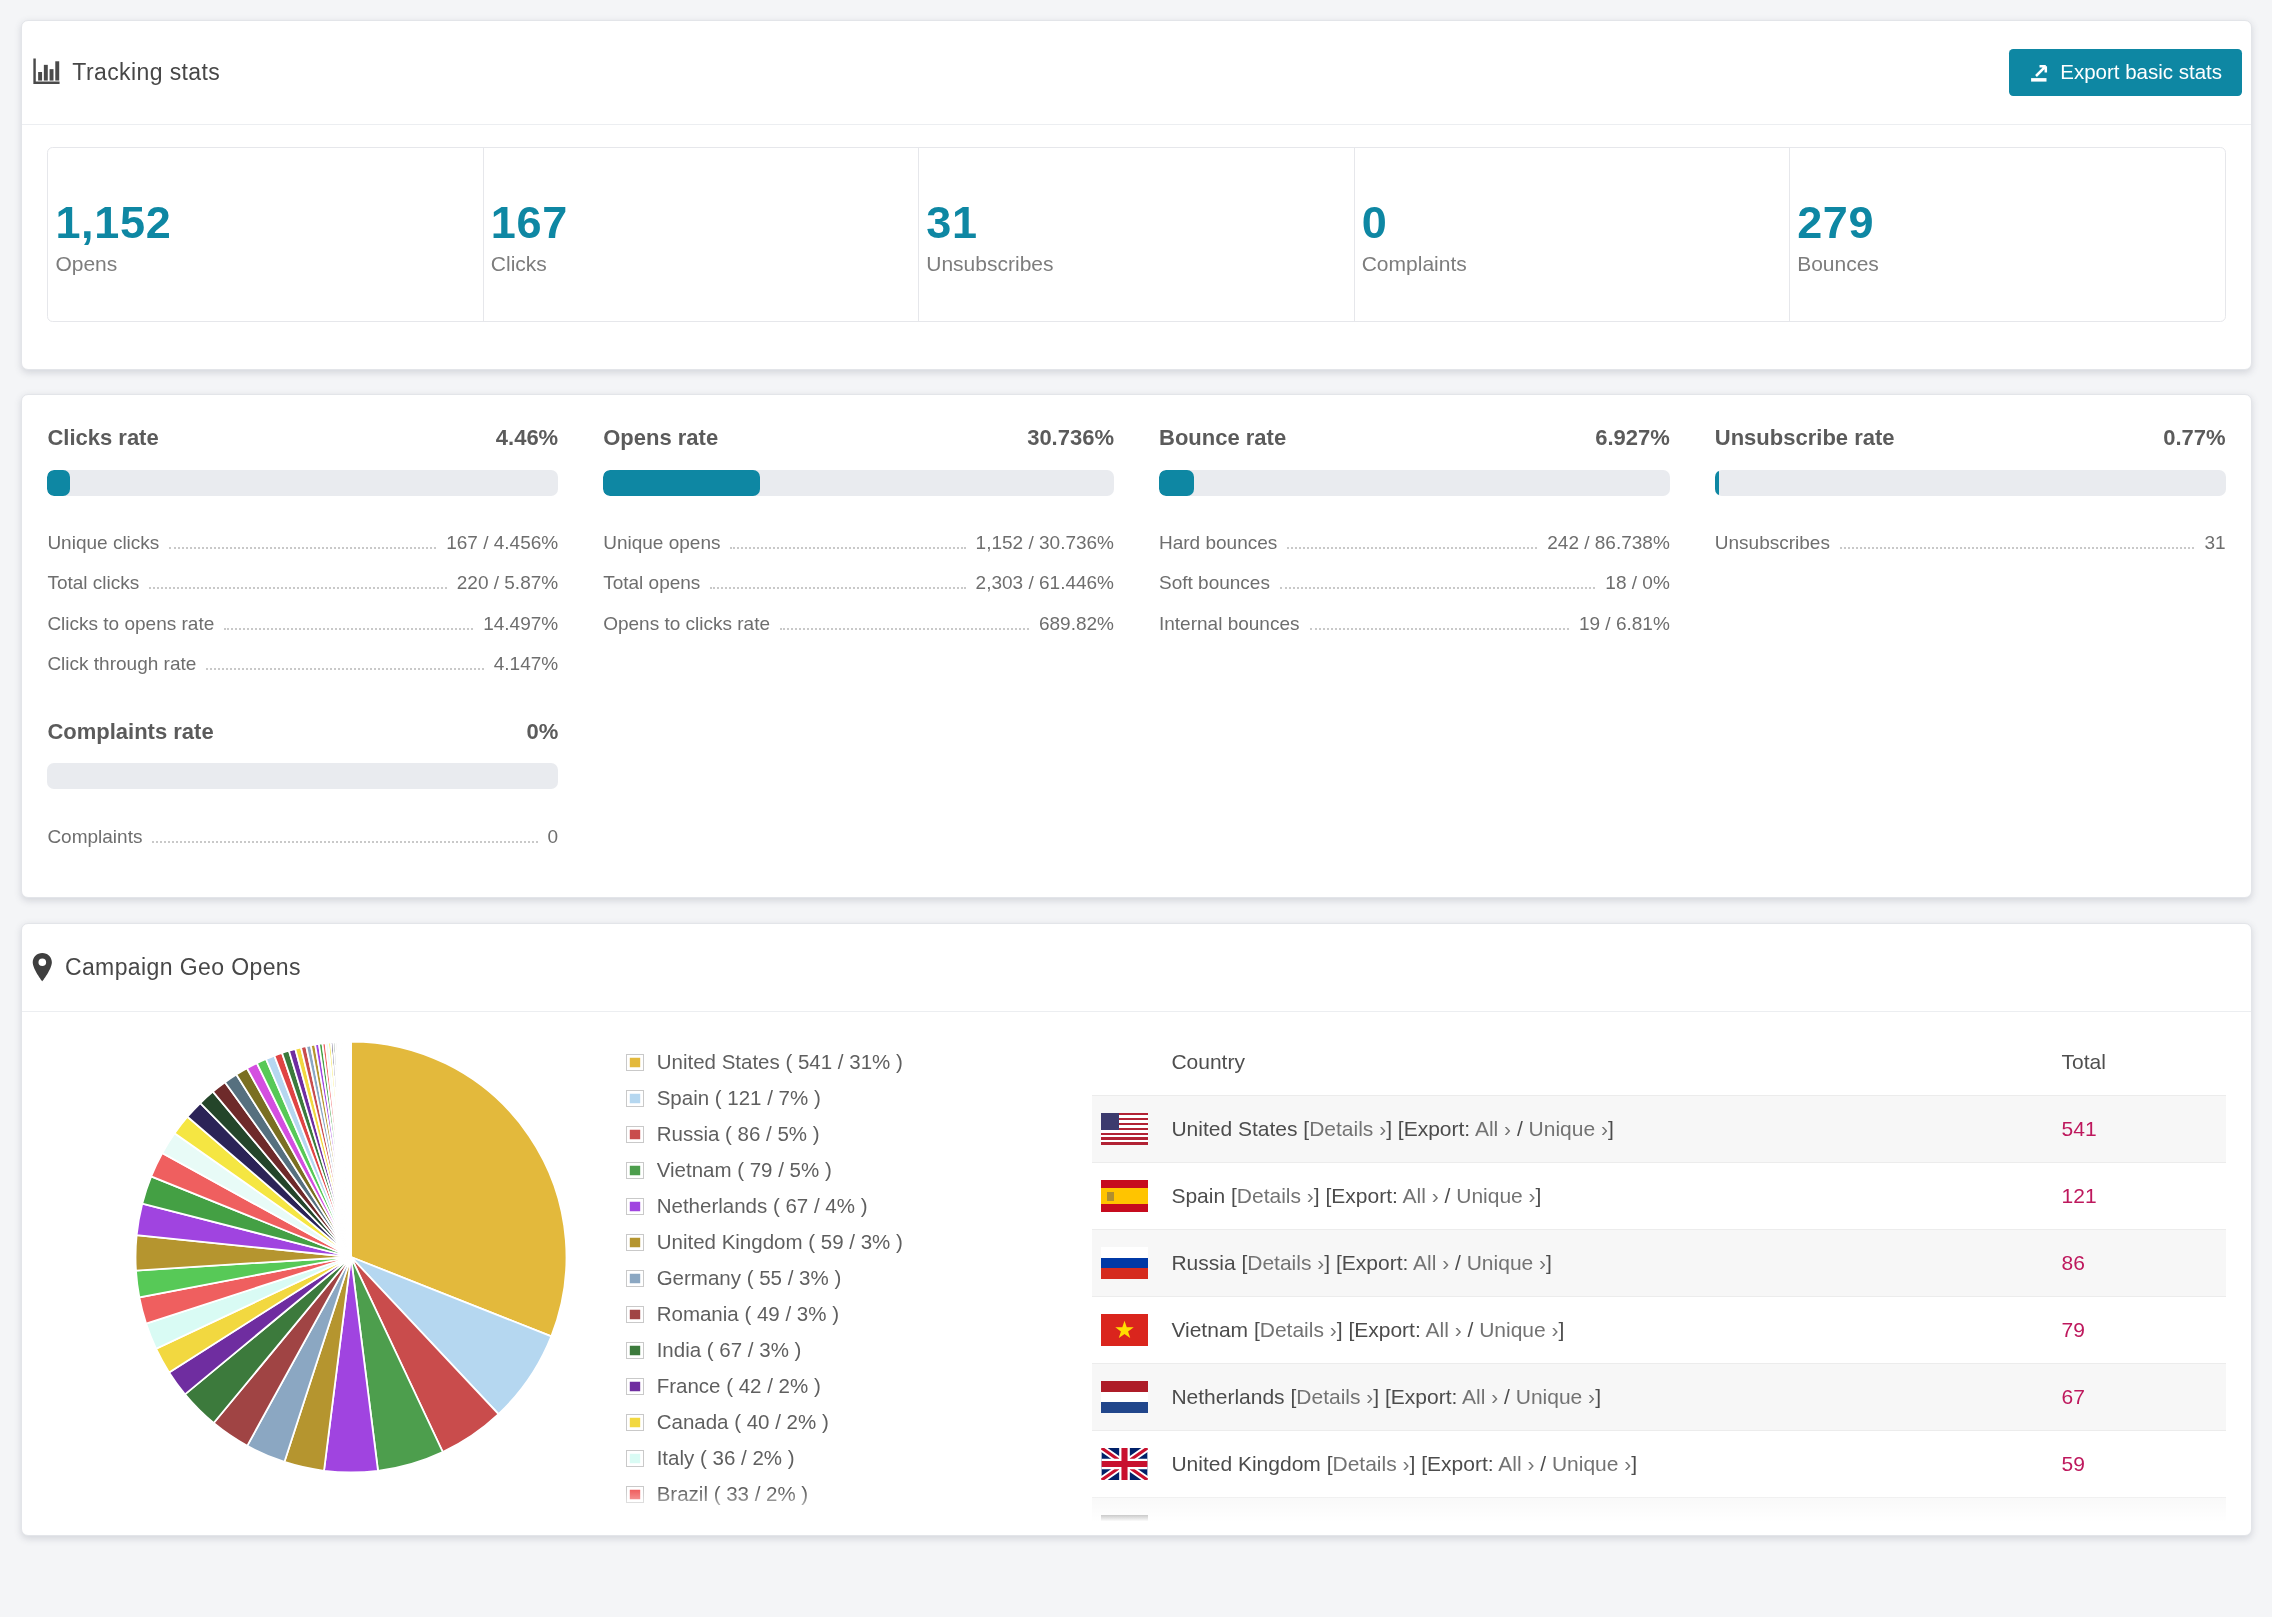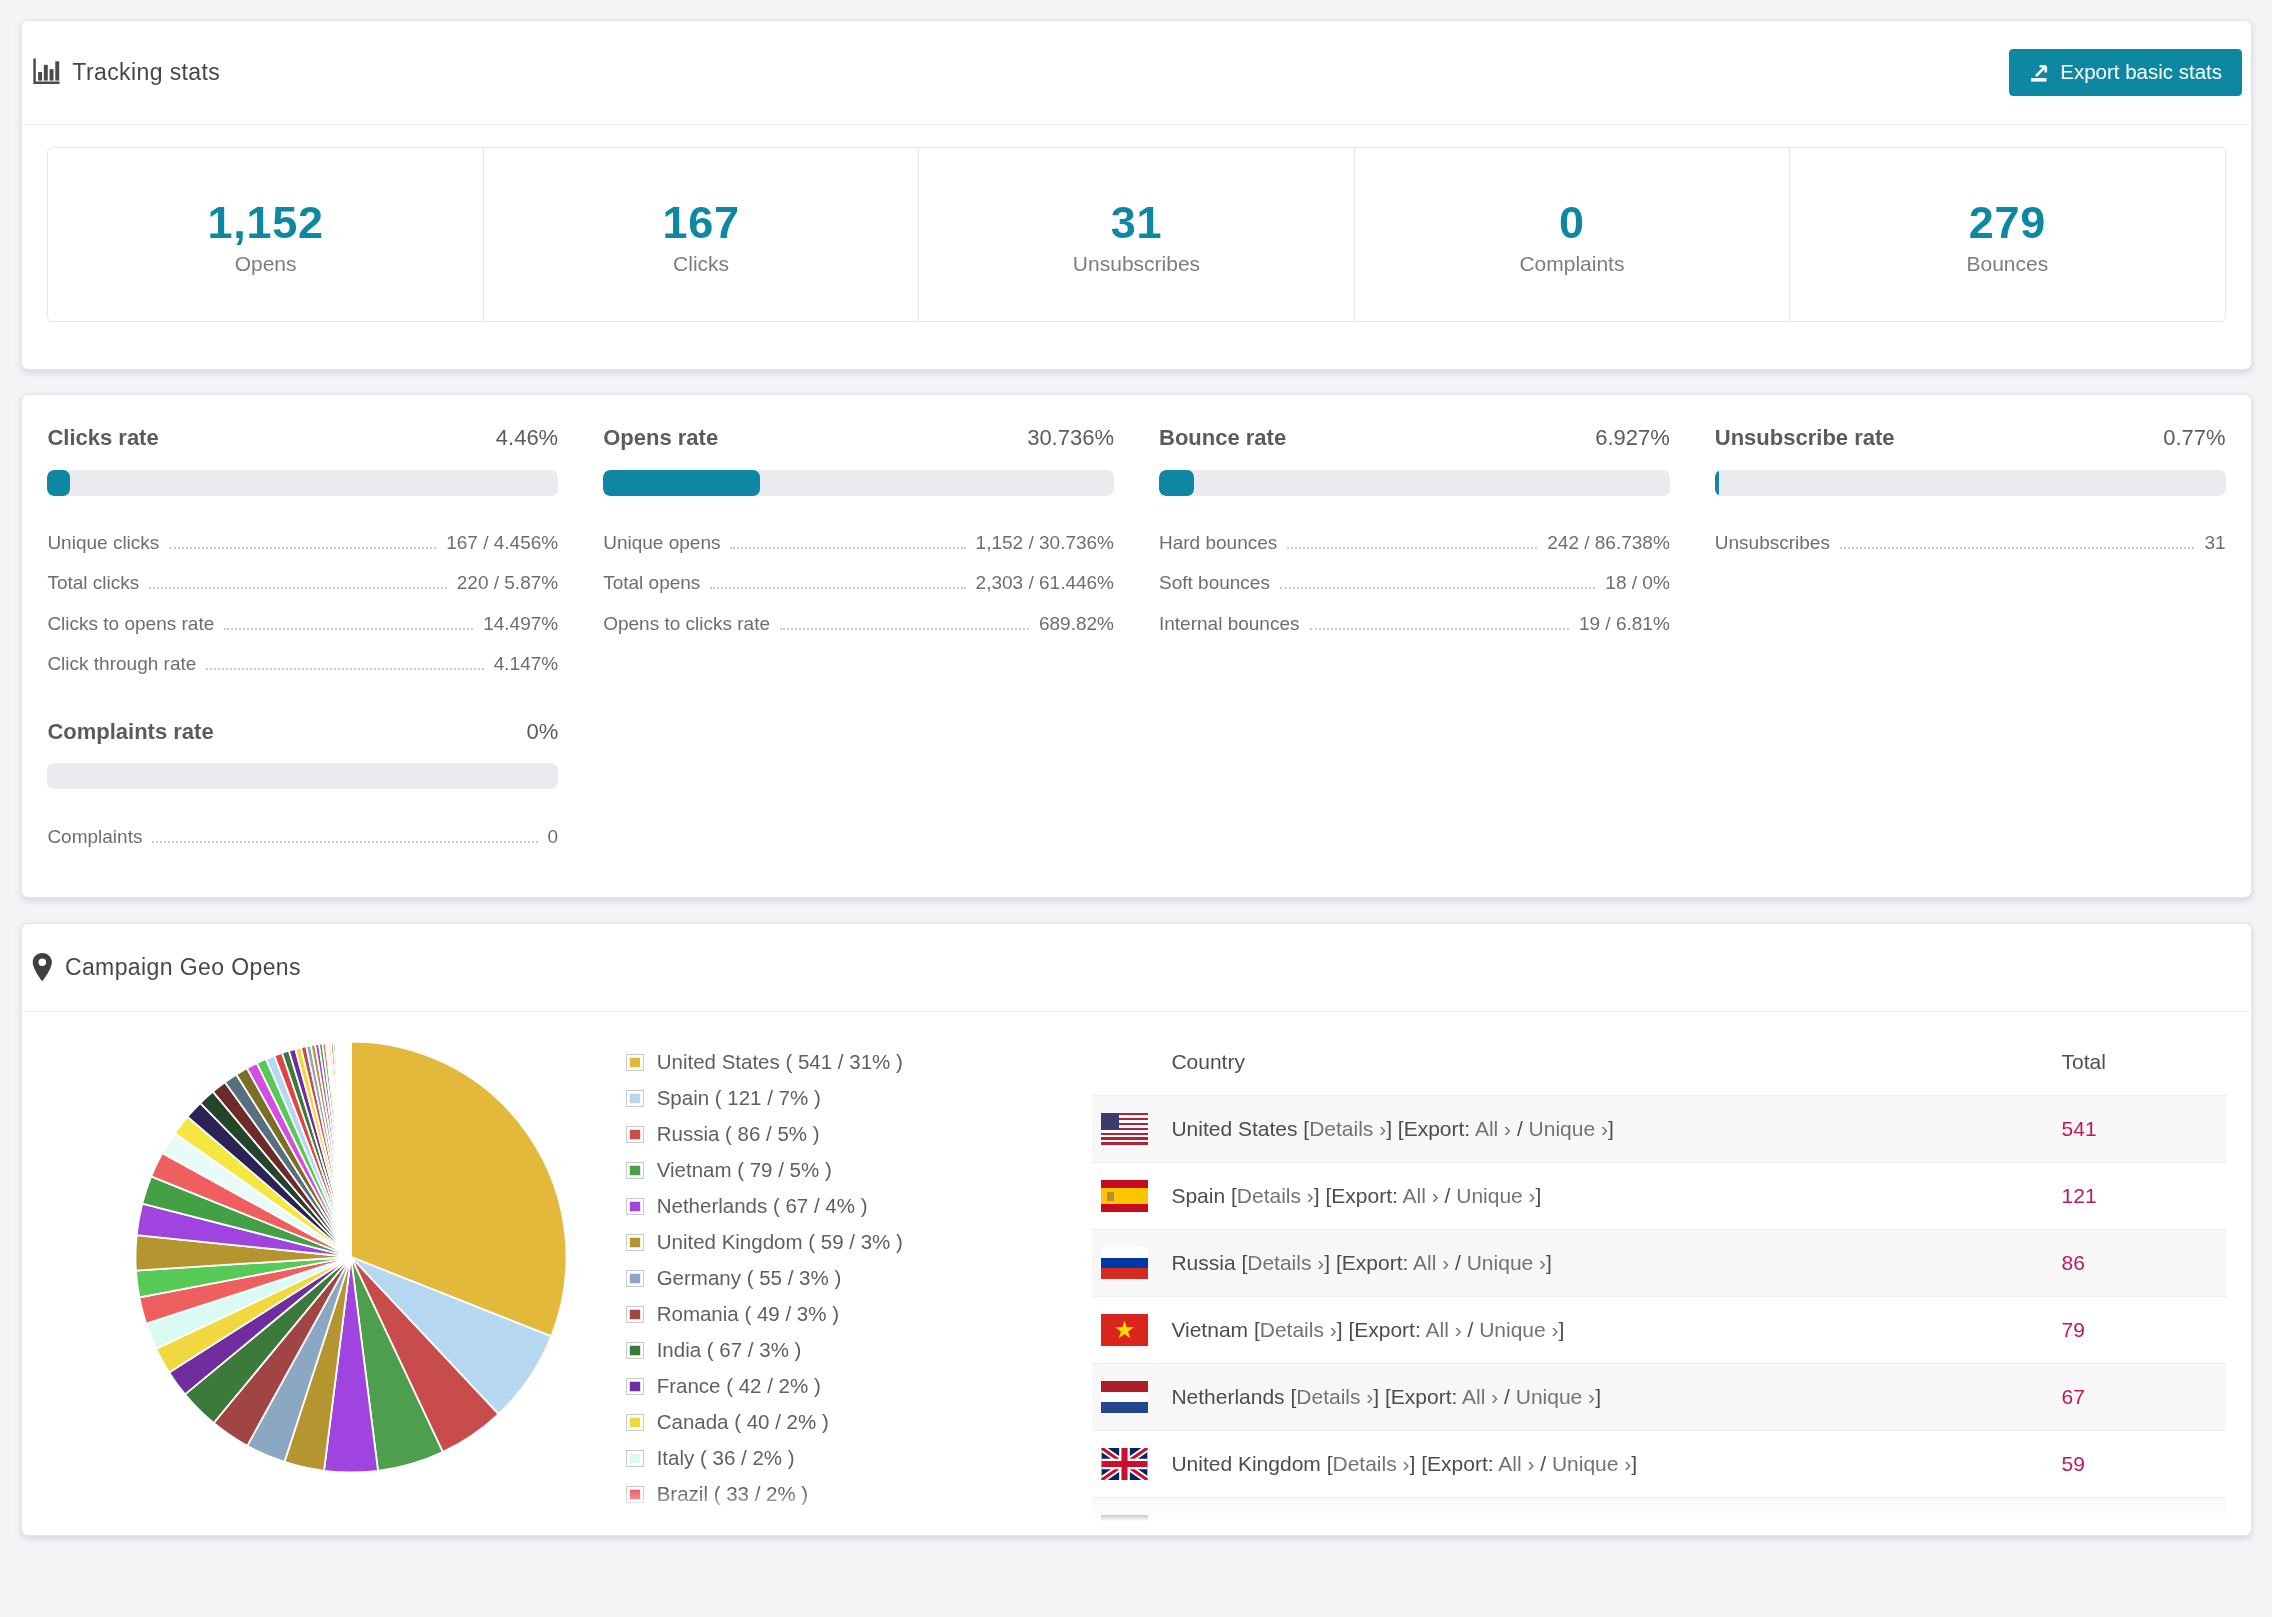--- a/index.html
+++ b/index.html
@@ -11,32 +11,32 @@
   .card-header { display:flex; align-items:center; padding:28px 9px; border-bottom:0.7px solid #eceef1; }
   .card-title { font-size:23px; font-weight:400; color:#474747; letter-spacing:0.4px; margin-left:11.3px; }
   .hicon { width:30px; height:30px; flex:0 0 auto; }
 
   
   #card-tracking { margin-top:20px; }
   .export-btn { margin-left:auto; display:flex; align-items:center; gap:10px; background:#0e87a3; color:#fff;
                 border:none; border-radius:4.2px; font-size:20.5px; padding:11.3px 20px; cursor:pointer;
                 font-family:inherit; }
   .stats-strip { display:flex; margin:22.6px 25.4px 47px; border:0.7px solid #e6e7eb; border-radius:5.6px; }
-  .stat-cell { flex:1; text-align:center; padding:49px 7px 45px; border-left:0.7px solid #e6e7eb; }
+  .stat-cell { flex:1; padding:49px 7px 45px; border-left:0.7px solid #e6e7eb; }
   .stat-cell:first-child { border-left:none; }
   .stat-number { font-size:45px; font-weight:700; color:#0e87a3; letter-spacing:0.7px; }
   .stat-label { font-size:21px; color:#7d7d7d; margin-top:3px; }
 
   
   #card-rates { margin-top:24px; }
   .rates-grid { display:grid; grid-template-columns:repeat(4,1fr); column-gap:45px; row-gap:35px;
                 padding:30px 25.4px 40px; }
   .rate-title-row { display:flex; justify-content:space-between; align-items:baseline; }
   .rate-title { font-size:22px; font-weight:700; color:#5b5b5b; }
-  .rate-value { font-size:22px; font-weight:400; color:#5b5b5b; }
+  .rate-value { font-size:22px; font-weight:700; color:#5b5b5b; }
   .bar-track { height:26px; background:#e9ebef; border-radius:7px; margin-top:18.4px; overflow:hidden; }
   .bar-fill { height:100%; background:#0e87a3; border-radius:7px; min-width:0; }
   .detail-rows { margin-top:27px; }
   .detail-row { display:flex; align-items:flex-end; padding:9.2px 0; font-size:19px; color:#6e6e6e; }
   .dlabel { white-space:nowrap; }
   .leader { flex:1; border-bottom:2.1px dotted #c9c9c9; margin:0 10px; transform:translateY(-5px); }
   .dvalue { white-space:nowrap; }
 
   
   #card-geo { margin-top:25.4px; height:613px; overflow:hidden; }

